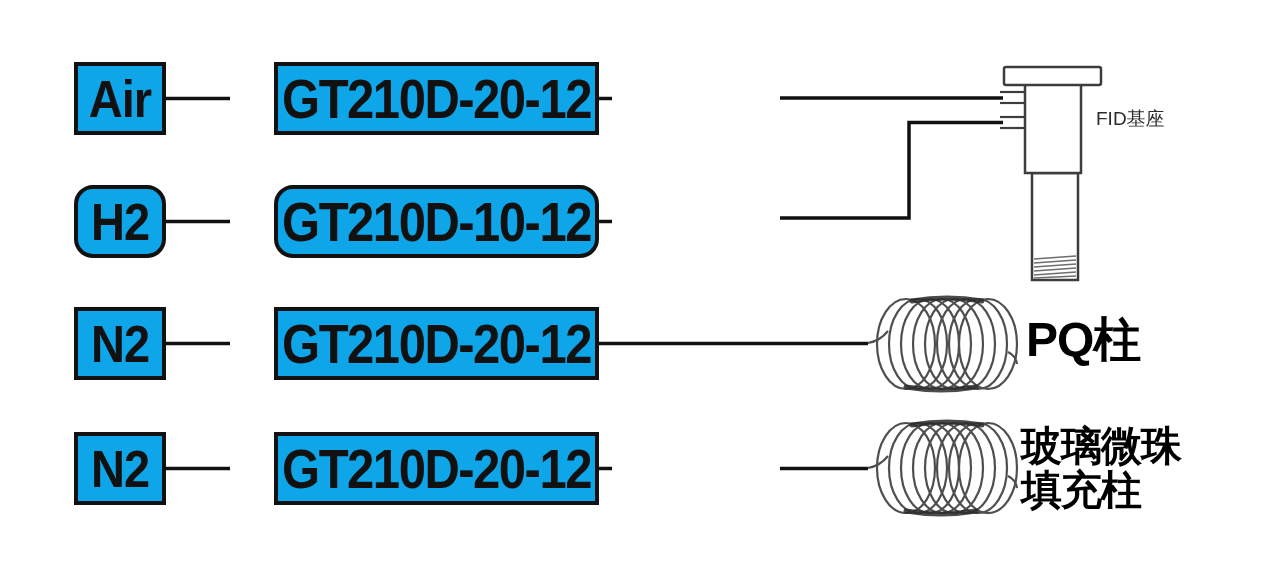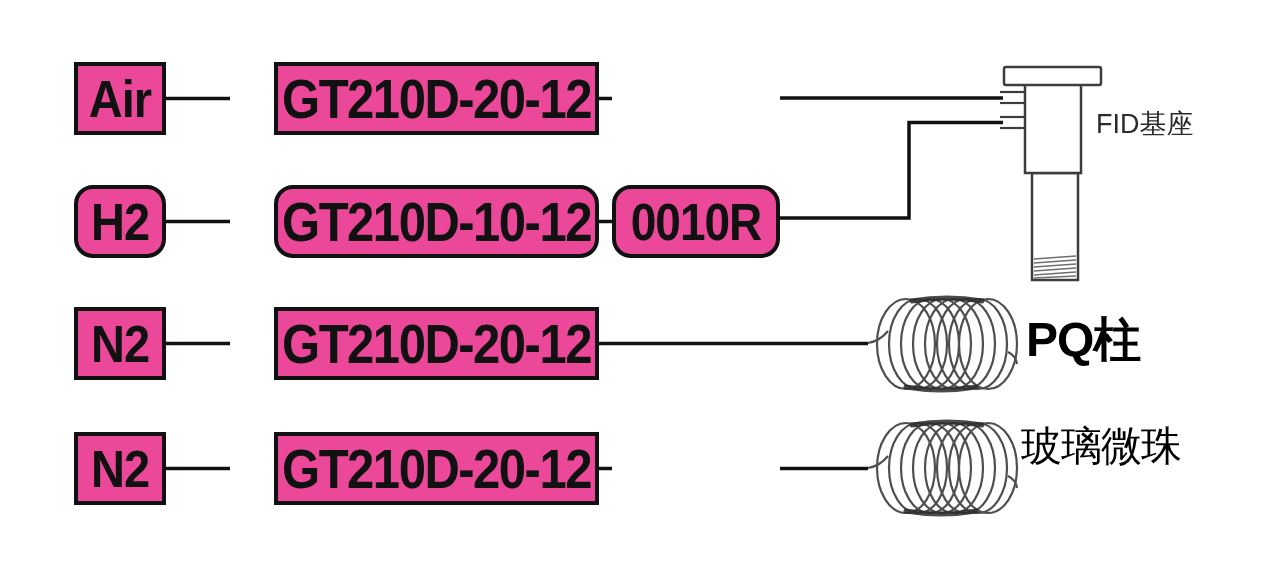--- a/index.html
+++ b/index.html
@@ -14,21 +14,21 @@
   svg.layer {
     position: absolute;
     left: 0; top: 0;
     width: 1280px; height: 561px;
   }
   .box {
     position: absolute;
     box-sizing: border-box;
     height: 73px;
     border: 4px solid var(--line-color, #111);
-    background: #ec4899;
+    background: #0ea5e9;
     display: flex;
     align-items: center;
     justify-content: center;
     color: var(--line-color, #111);
     white-space: nowrap;
   }
   .box span {
     display: block;
     transform: scaleY(1.12);
     font-weight: bold;
@@ -42,34 +42,34 @@
   .row3 { top: 307px; }
   .row4 { top: 432px; }
 
   .lbl {
     position: absolute;
     color: #000000;
     white-space: nowrap;
   }
   .lbl-fid {
     left: 1096px; top: 106px;
-    font-size: 27px;
+    font-size: 19px;
     font-weight: normal;
     color: #2b2b2b;
   }
   .lbl-pq {
     left: 1026px; top: 308px;
     font-size: 48px;
     font-weight: bold;
     letter-spacing: -1px;
   }
   .lbl-packed {
     left: 1021px; top: 424px;
     font-size: 41px;
-    font-weight: normal;
+    font-weight: bold;
     line-height: 44px;
     letter-spacing: -1px;
   }
   .stroke-line   { stroke: var(--line-color, #111); stroke-width: 3.5; fill: none; }
   .stroke-fix    { stroke: var(--fixture-color, #3d3d3d); stroke-width: 2.5; fill: #fff; }
   .stroke-stub   { stroke: var(--fixture-color, #3d3d3d); stroke-width: 2.2; fill: none; }
   .stroke-hatch  { stroke: #6e6e6e; stroke-width: 1.4; fill: none; }
   .stroke-coil   { stroke: var(--coil-color, #4f4f4f); stroke-width: 2.2; fill: none; }
   .stroke-coil-dark { stroke: #2c2c2c; stroke-width: 5; fill: none; stroke-linecap: round; opacity: .85; }
 </style>
@@ -164,37 +164,35 @@
   <div class="box wide row1">
     <span>GT210D-20-12</span>
   </div>
 
   <div class="box small row2">
     <span>H2</span>
   </div>
   <div class="box wide row2">
     <span>GT210D-10-12</span>
   </div>
-  <div class="box ctrl row2">
-    <span>0010R</span>
-  </div>
 
   <div class="box small row3">
     <span>N2</span>
   </div>
   <div class="box wide row3">
     <span>GT210D-20-12</span>
   </div>
 
   <div class="box small row4">
     <span>N2</span>
   </div>
   <div class="box wide row4">
     <span>GT210D-20-12</span>
   </div>
 
   <div class="lbl lbl-fid">FID基座</div>
   <div class="lbl lbl-pq">PQ柱</div>
   <div class="lbl lbl-packed">
     <div>玻璃微珠</div>
+    <div>填充柱</div>
   </div>
 
 </div>
 
 </body></html>

